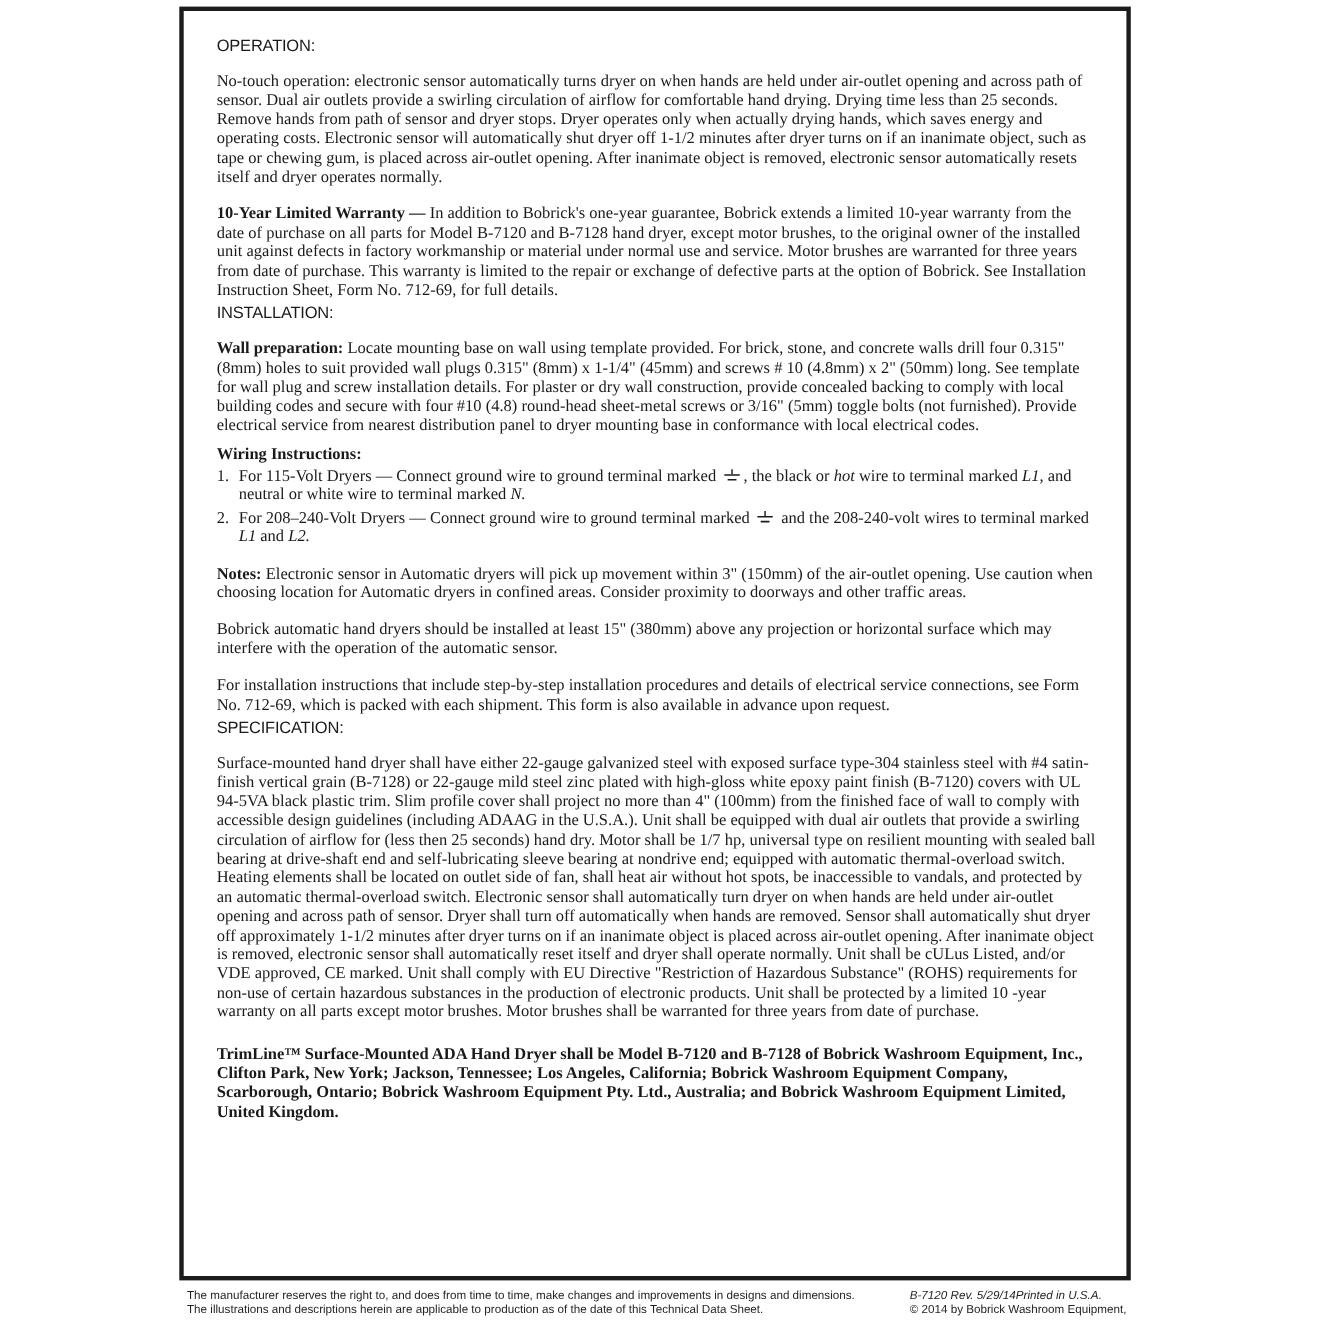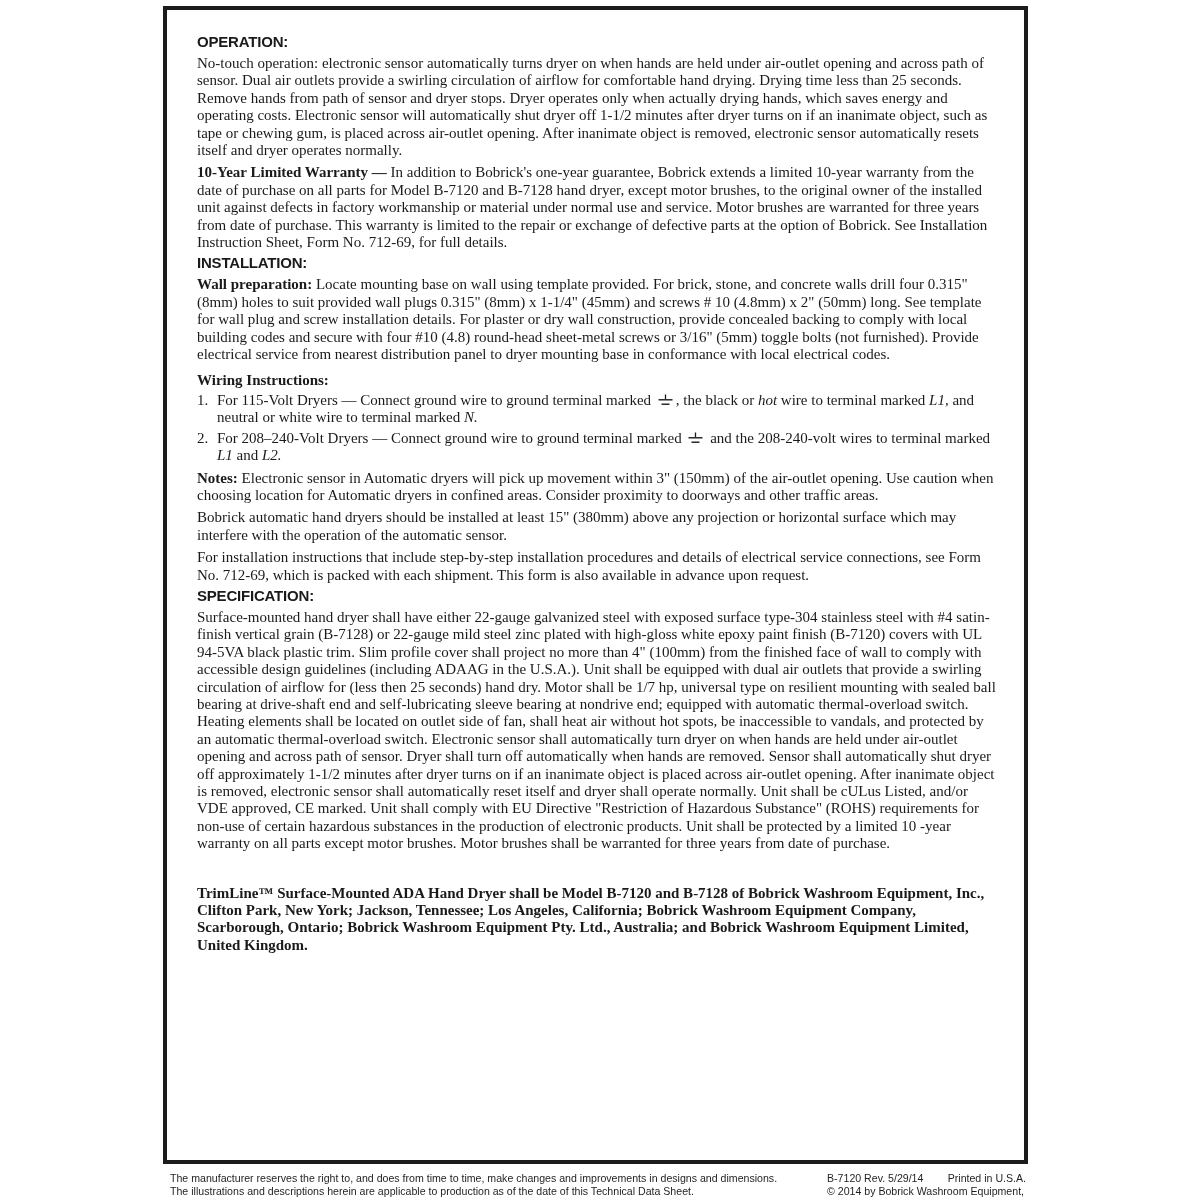--- a/index.html
+++ b/index.html
@@ -6,46 +6,46 @@
   html,body { width:1200px; height:1200px; background:#ffffff; }
   body { position:relative; font-family:"Liberation Serif", serif; color:#1a1a1a;
          -webkit-font-smoothing:antialiased; }
 
   .page-frame { position:absolute; left:163px; top:6px; width:865px; height:1158px;
                 border:4px solid #1c1c1c; background:#ffffff; }
 
   .content { position:absolute; left:197px; top:34px; width:801px;
              font-size:15px; line-height:17.4px; }
 
-  .section-heading { font-family:"Liberation Sans", sans-serif; font-weight:bold;
+  .section-heading { font-family:"Liberation Sans", sans-serif; font-weight:normal;
                      font-size:15px; letter-spacing:-0.2px; line-height:16px; }
 
-  p.body-para { margin-top:5px; }
+  p.body-para { margin-top:16px; }
   .lead-bold { font-weight:bold; }
   .it { font-style:italic; }
 
   .mt10 { margin-top:10px; }
   .mt16 { margin-top:4px; }
   .mt18 { margin-top:18px; }
 
   .wiring-heading { font-weight:bold; margin-top:8px; }
   .wiring-item { position:relative; padding-left:20px; margin-top:3px; }
   .wiring-item .num { position:absolute; left:0; top:0; }
 
   .ground-svg { display:inline-block; vertical-align:-2px; margin:0 2px; }
 
   .culus { font-size:15px;font-family:Liberation Serif, serif; }
 
-  .models-para { font-weight:bold; margin-top:32px; }
+  .models-para { font-weight:bold; margin-top:21px; }
 
   .footer { position:absolute; top:1172px; font-family:"Liberation Sans", sans-serif;
             font-size:10.6px; line-height:12.8px; color:#1f1f1f; }
   .footer-left { left:170px; width:660px; }
   .footer-right { left:827px; width:199px; }
-  .footer-right .row1 { display:flex; justify-content:space-between; }
+  .footer-right .row1 { display:flex; justify-content:flex-start;font-style:italic; }
 </style>
 </head>
 <body>
 
 <div class="page-frame"></div>
 
 <div class="content">
 
   <div class="section-heading">OPERATION:</div>
   <p class="body-para">No-touch operation: electronic sensor automatically turns dryer on when hands are held under air-outlet opening and across path of sensor. Dual air outlets provide a swirling circulation of airflow for comfortable hand drying. Drying time less than 25 seconds. Remove hands from path of sensor and dryer stops. Dryer operates only when actually drying hands, which saves energy and operating costs. Electronic sensor will automatically shut dryer off 1-1/2 minutes after dryer turns on if an inanimate object, such as tape or chewing gum, is placed across air-outlet opening. After inanimate object is removed, electronic sensor automatically resets itself and dryer operates normally.</p>

